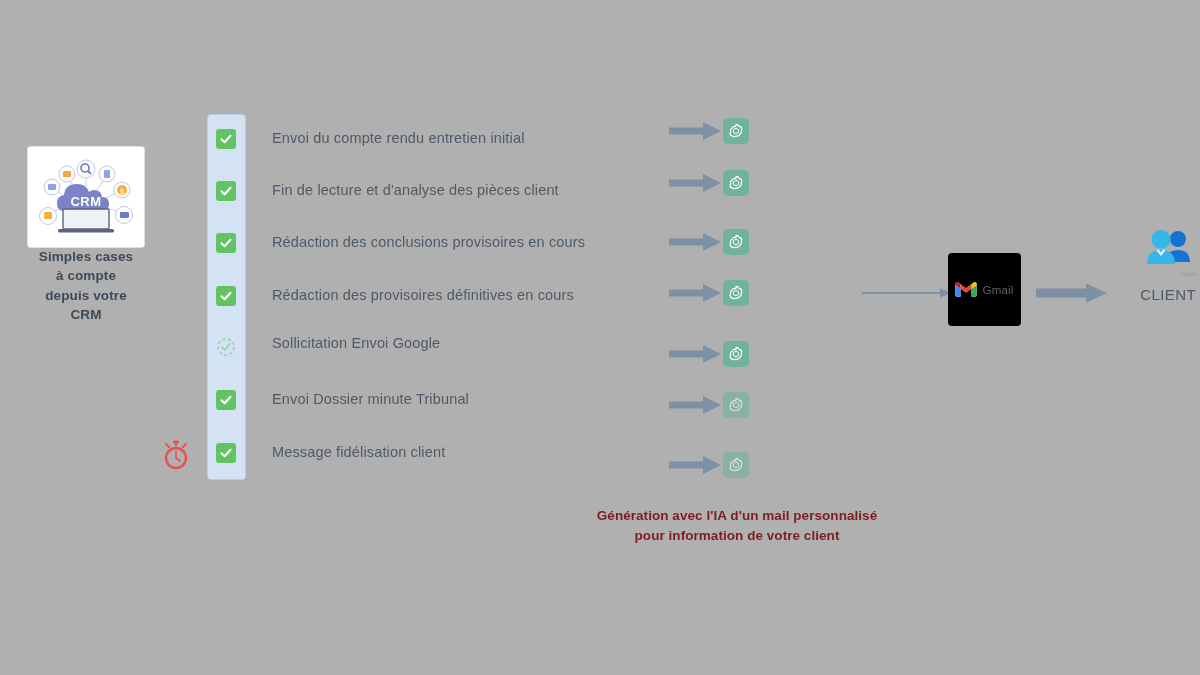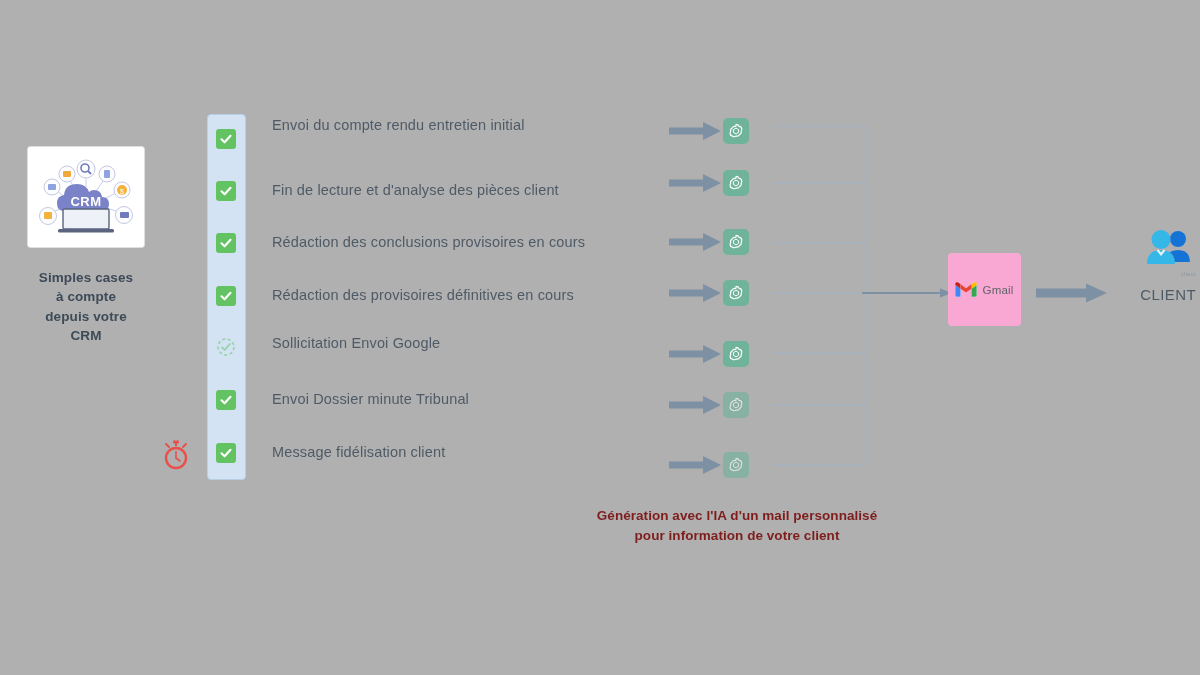--- a/index.html
+++ b/index.html
@@ -15,21 +15,21 @@
   
   #crm-block{position:absolute;left:22px;top:147px;width:128px;}
   #crm-card{
     width:116px;height:100px;background:#ffffff;
     border-radius:3px;margin:0 auto;
     position:relative;overflow:hidden;
     box-shadow:0 0 0 1px rgba(255,255,255,.6);
   }
   #crm-card .illus{position:absolute;inset:0;}
   #crm-caption{
-    margin-top:21px;text-align:center;
+    margin-top:0;text-align:center;
     font-size:13.5px;line-height:1.44;font-weight:bold;
     color:#3d4a57;letter-spacing:.1px;
   }
 
   
   #stopwatch{position:absolute;left:162px;top:440px;width:28px;height:30px;}
 
   
   #checklist-panel{
     position:absolute;left:207px;top:114px;
@@ -58,21 +58,21 @@
     background:#6fb39b;display:flex;align-items:center;justify-content:center;
   }
   .ai-tile.dim{opacity:.62;}
 
   
   #bus{position:absolute;left:757px;top:110px;width:120px;height:380px;}
 
   
   #gmail-card{
     position:absolute;left:948px;top:253px;width:73px;height:73px;
-    background:#f9a8d4;border-radius:4px;
+    background:#000000;border-radius:4px;
     display:flex;align-items:center;justify-content:center;gap:5px;
   }
   #gmail-label{font-size:11.5px;color:#5f6368;letter-spacing:.2px;}
   #gmail-to-client-arrow{position:absolute;left:1036px;top:283px;width:72px;height:20px;}
 
   
   #client-block{position:absolute;left:1104px;top:228px;width:92px;text-align:right;}
   #client-watermark{
     font-size:5px;color:#7f8c99;letter-spacing:.5px;
     margin-top:-2px;height:8px;line-height:8px;opacity:.85;
@@ -198,21 +198,21 @@
     </span>
   </div>
   <div class="check-cell" style="top:440px">
     <span class="cbox">
       <svg width="14" height="14" viewBox="0 0 14 14">
           <path d="M2.5 7.3 L5.6 10.3 L11.5 3.8" fill="none" stroke="#fff" stroke-width="2.1" stroke-linecap="round" stroke-linejoin="round"></path>
         </svg>
     </span>
   </div>
 
-  <div class="task-label" style="top:117px">Envoi du compte rendu entretien initial</div>
+  <div class="task-label" style="top:130px">Envoi du compte rendu entretien initial</div>
   <div class="task-label" style="top:182px">Fin de lecture et d'analyse des pièces client</div>
   <div class="task-label" style="top:234px">Rédaction des conclusions provisoires en cours</div>
   <div class="task-label" style="top:287px">Rédaction des provisoires définitives en cours</div>
   <div class="task-label" style="top:335px">Sollicitation Envoi Google</div>
   <div class="task-label" style="top:391px">Envoi Dossier minute Tribunal</div>
   <div class="task-label" style="top:444px">Message fidélisation client</div>
 
   <svg class="row-arrow" style="top:122px" viewBox="0 0 52 18">
       <path d="M0 5.5 H34 V0 L52 9 L34 18 V12.5 H0 Z" fill="#7e90a4"></path>
     </svg>

